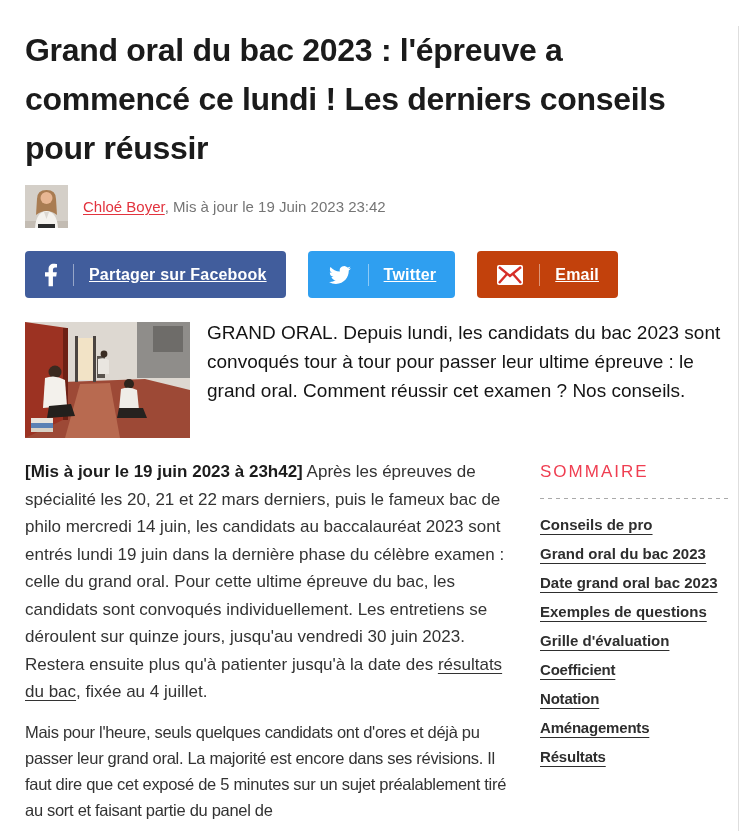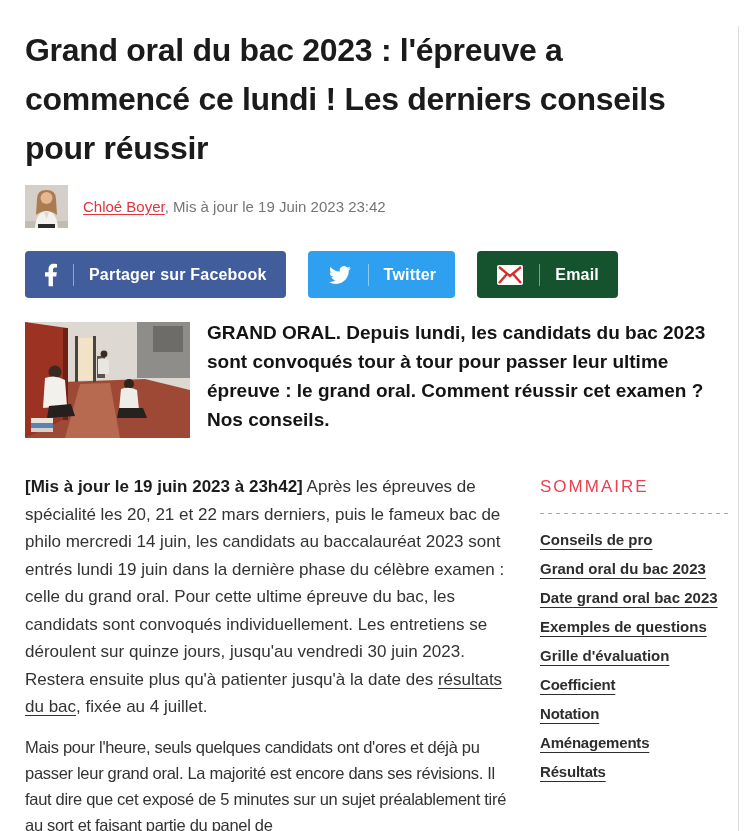--- a/index.html
+++ b/index.html
@@ -14,32 +14,32 @@
 
   
   .author-row{display:flex;align-items:center;margin-top:12px;height:43px;}
   .avatar{width:43px;height:43px;overflow:hidden;flex:0 0 43px;}
   .author-text{margin-left:15px;font-size:15px;color:#757575;}
   .author-link{color:#e2333e;text-decoration:underline;text-underline-offset:2px;cursor:pointer;}
 
   
   .share-row{display:flex;gap:22px;margin-top:23px;}
   .share-btn{display:flex;align-items:center;height:47px;border-radius:4px;color:#fff;
-    padding:0 19px;cursor:pointer;border:none;}
+    padding:0 19px;cursor:pointer;border:none;text-decoration:underline;}
   .share-btn .icon{display:flex;align-items:center;justify-content:center;}
   .share-btn .divider{width:1px;height:22px;background:rgba(255,255,255,.45);margin:0 15px;}
   .share-btn .lbl{font-size:16px;font-weight:600;letter-spacing:.2px;white-space:nowrap;}
   .btn-fb{background:#415d9c;}
   .btn-tw{background:#2f9ff0;}
-  .btn-em{background:#14532d;}
+  .btn-em{background:#c2410c;}
 
   
   .lead-block{display:flex;margin-top:24px;}
   .lead-img{flex:0 0 165px;width:165px;height:116px;overflow:hidden;}
-  .lead-text{margin-left:17px;font-size:19px;line-height:29px;font-weight:700;color:#141414;margin-top:-4px;}
+  .lead-text{margin-left:17px;font-size:19px;line-height:29px;font-weight:400;color:#141414;margin-top:-4px;}
 
   
   .body-wrap{margin-top:20px;font-size:17px;line-height:27.5px;color:#333;}
   .toc{float:right;width:190px;margin-left:25px;padding-bottom:14px;}
   .toc-title{color:#ef3e51;font-size:17px;font-weight:500;letter-spacing:2px;padding-bottom:12px;}
   .toc-rule{height:1px;margin-bottom:16px;
     background:repeating-linear-gradient(90deg,#aaa 0 4px,transparent 4px 8px);}
   .toc-link{display:block;color:#2e2e2e;text-decoration:underline;text-underline-offset:4px;
     text-decoration-thickness:1px;font-size:15px;line-height:19px;margin-bottom:10px;
     letter-spacing:-0.2px;cursor:pointer;font-weight:bold;}

